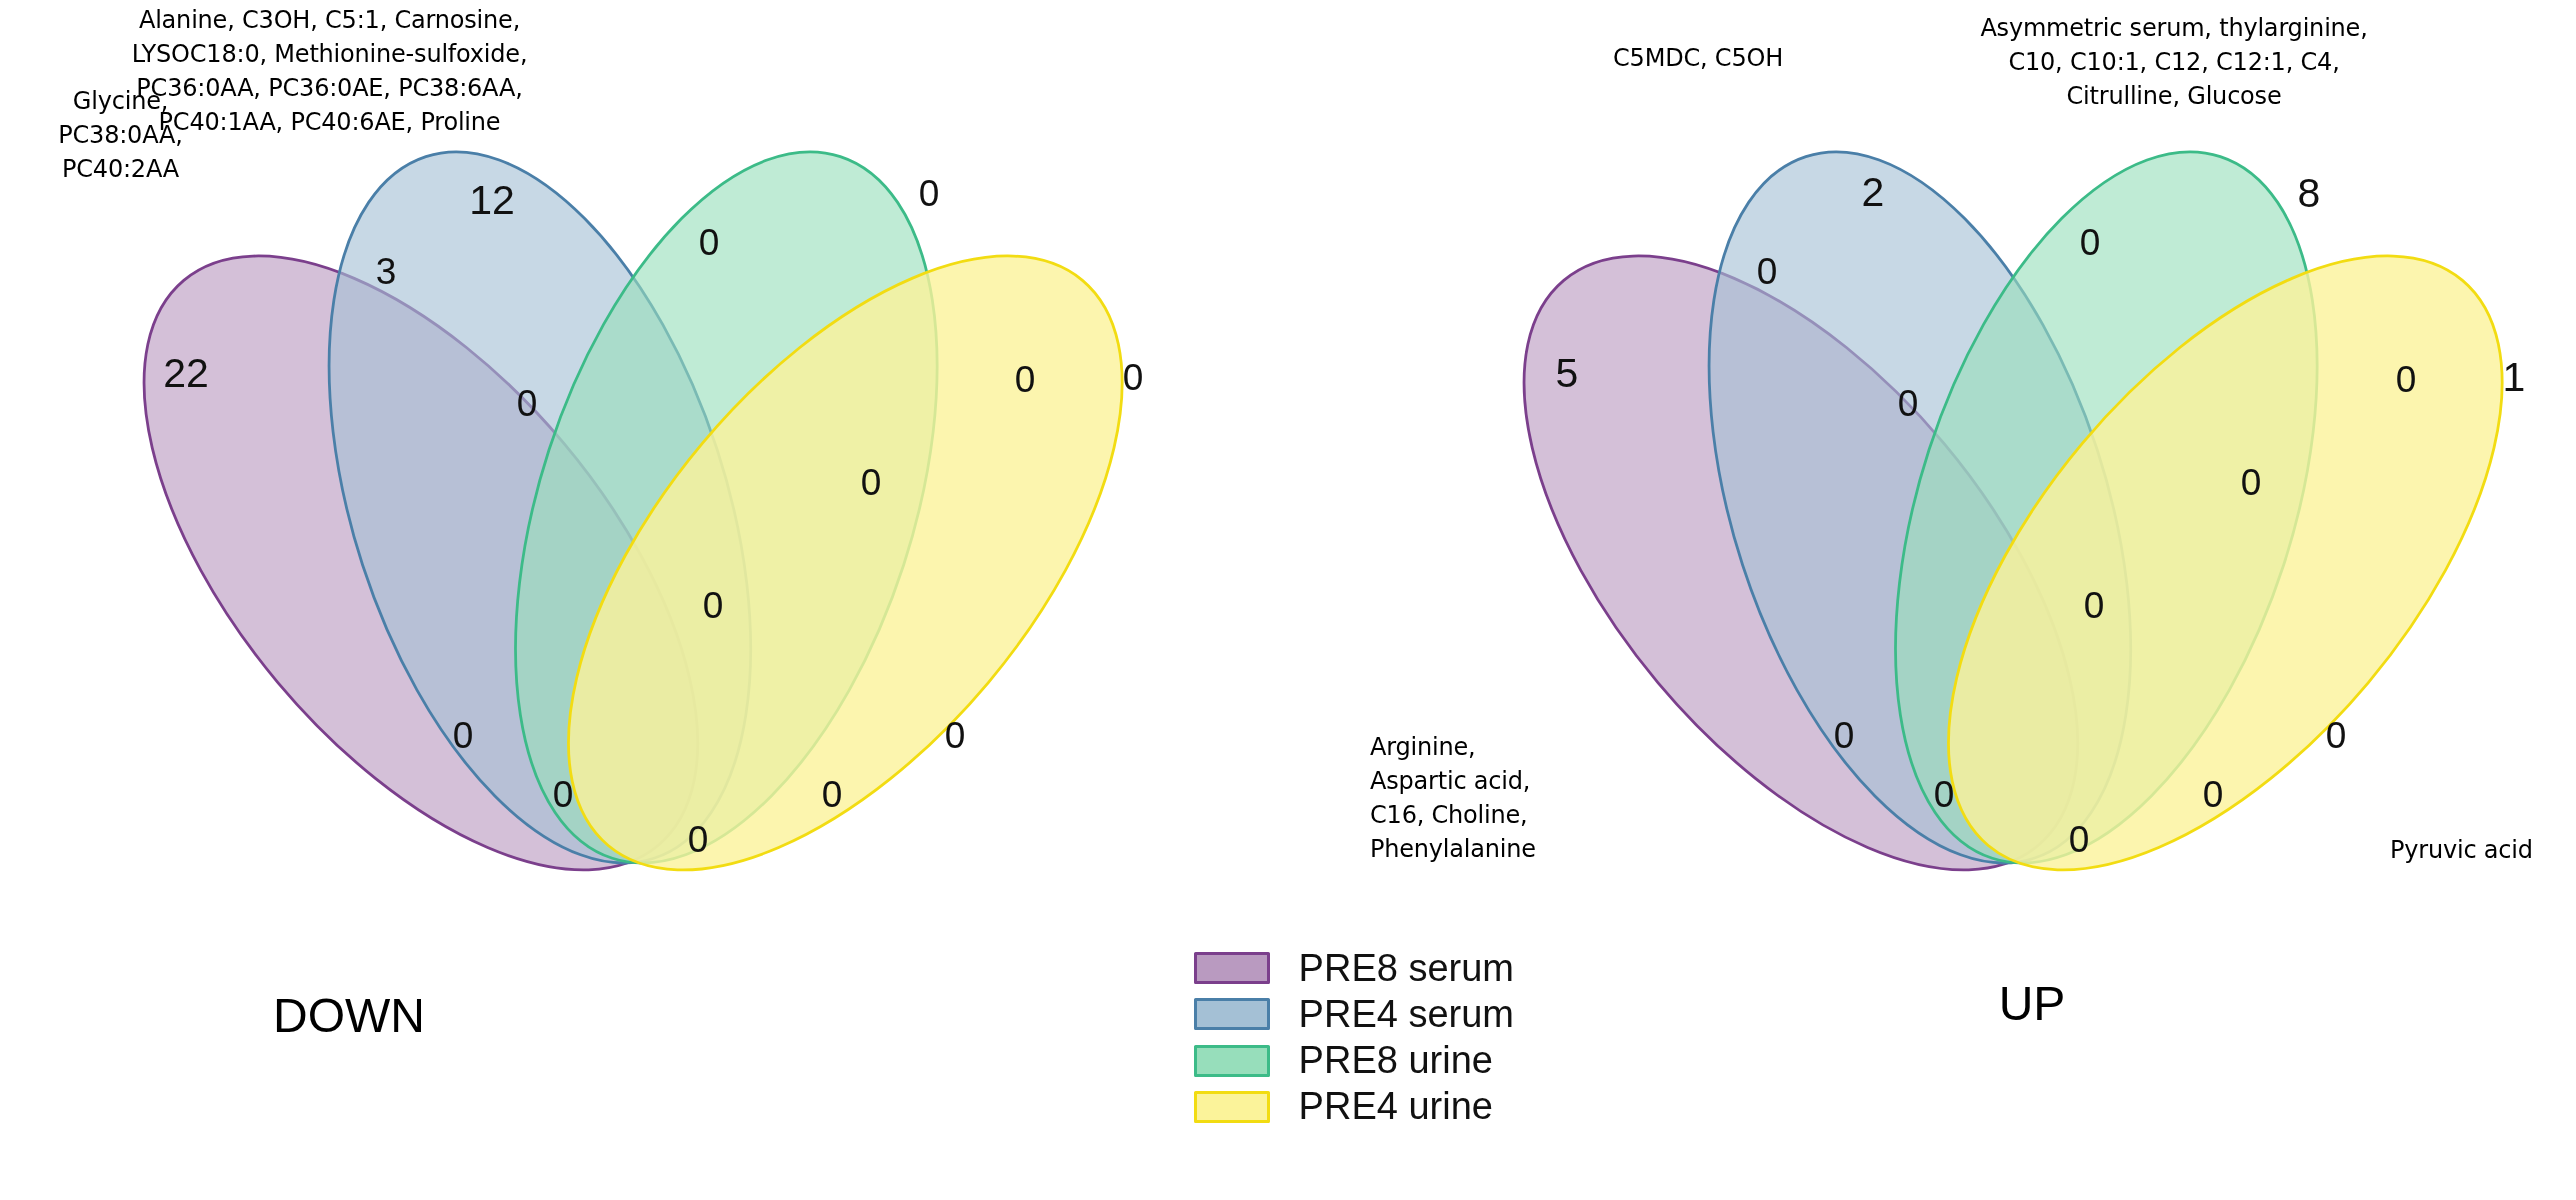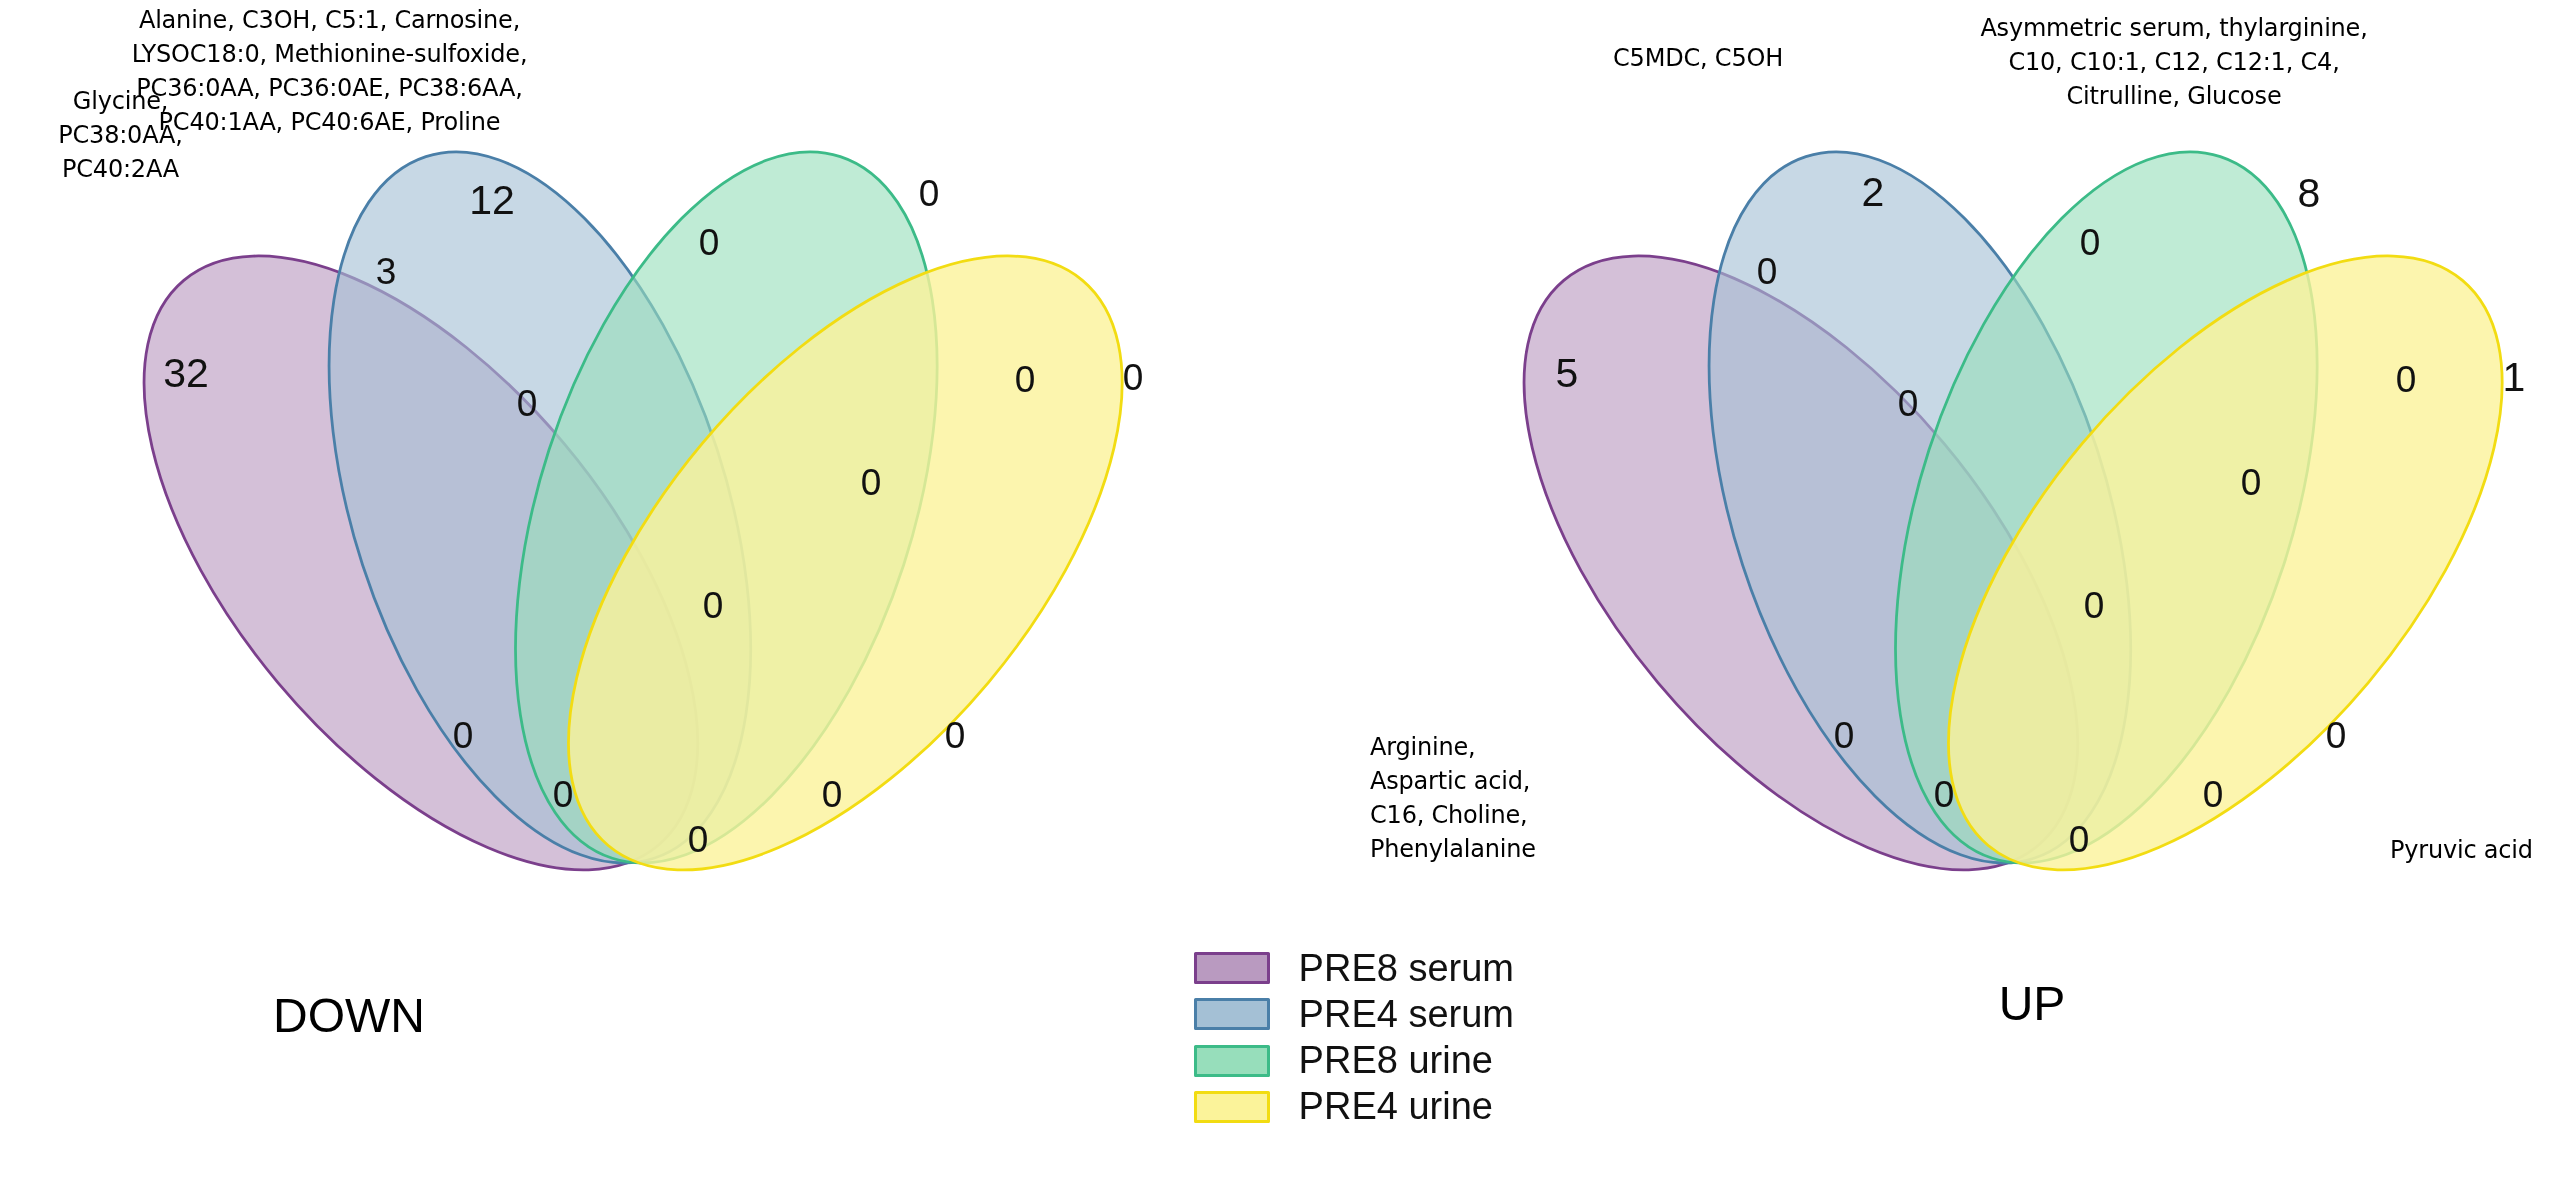--- a/index.html
+++ b/index.html
@@ -46,21 +46,21 @@
       <ellipse cx="470" cy="610" rx="235" ry="465" transform="rotate(-40 470 610)" fill="#b99ac0" fill-opacity="0.62" stroke="#7b3f8c" stroke-width="3.5"></ellipse>
 
       <ellipse cx="620" cy="540" rx="235" ry="465" transform="rotate(-18 620 540)" fill="#a4c0d5" fill-opacity="0.62" stroke="#4a7fa8" stroke-width="3.5"></ellipse>
 
       <ellipse cx="855" cy="540" rx="235" ry="465" transform="rotate(18 855 540)" fill="#97debb" fill-opacity="0.62" stroke="#3cbb88" stroke-width="3.5"></ellipse>
 
       <ellipse cx="1005" cy="610" rx="235" ry="465" transform="rotate(40 1005 610)" fill="#fbf39a" fill-opacity="0.80" stroke="#f2dc12" stroke-width="3.5"></ellipse>
     </g>
   </svg>
 
-  <span class="num big" style="left:186px;top:373px;">32</span>
+  <span class="num big" style="left:186px;top:373px;">22</span>
   <span class="num big" style="left:492px;top:200px;text-align:center;">12</span>
   <span class="num" style="left:929px;top:193px;">0</span>
   <span class="num" style="left:1133px;top:377px;">0</span>
 
   <span class="num" style="left:386px;top:271px;">3</span>
   <span class="num" style="left:709px;top:242px;">0</span>
   <span class="num" style="left:1025px;top:379px;">0</span>
   <span class="num" style="left:698px;top:839px;">0</span>
 
   <span class="num" style="left:527px;top:403px;">0</span>

